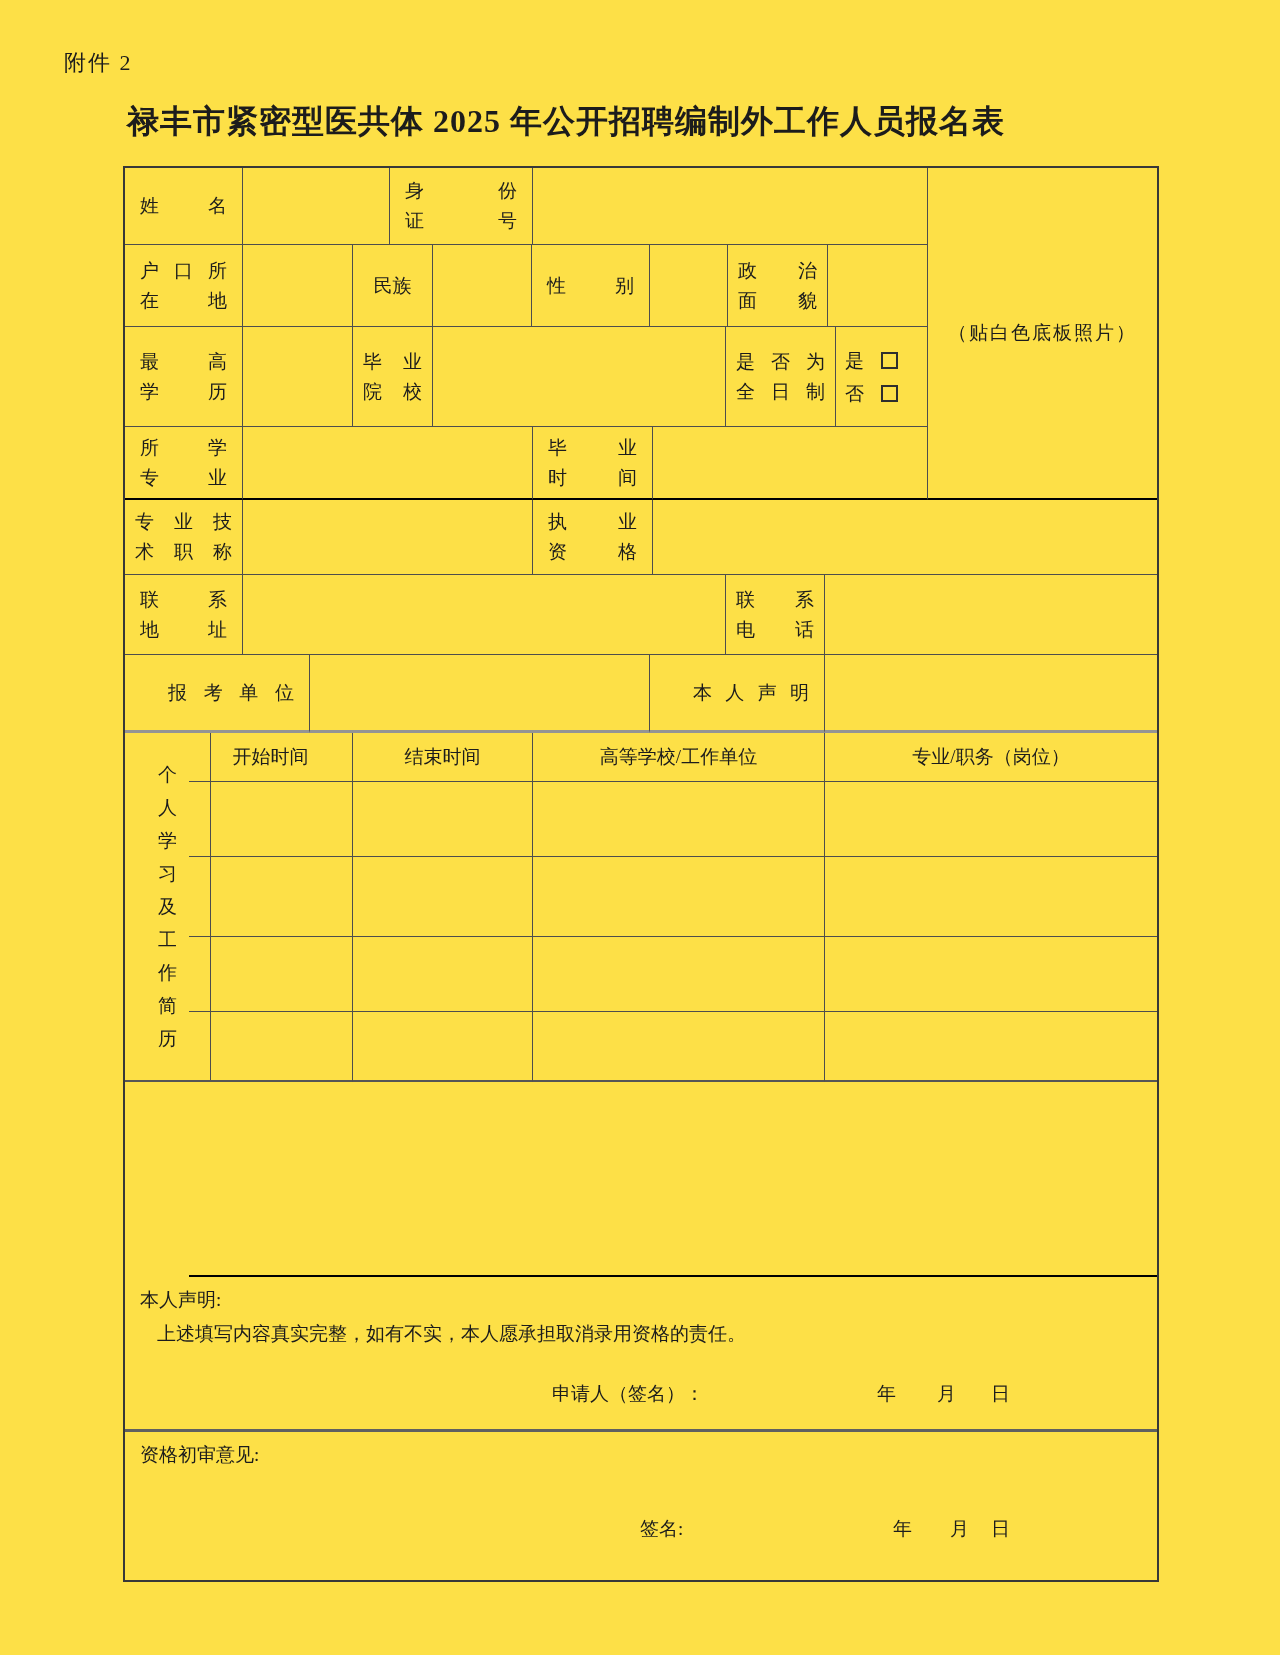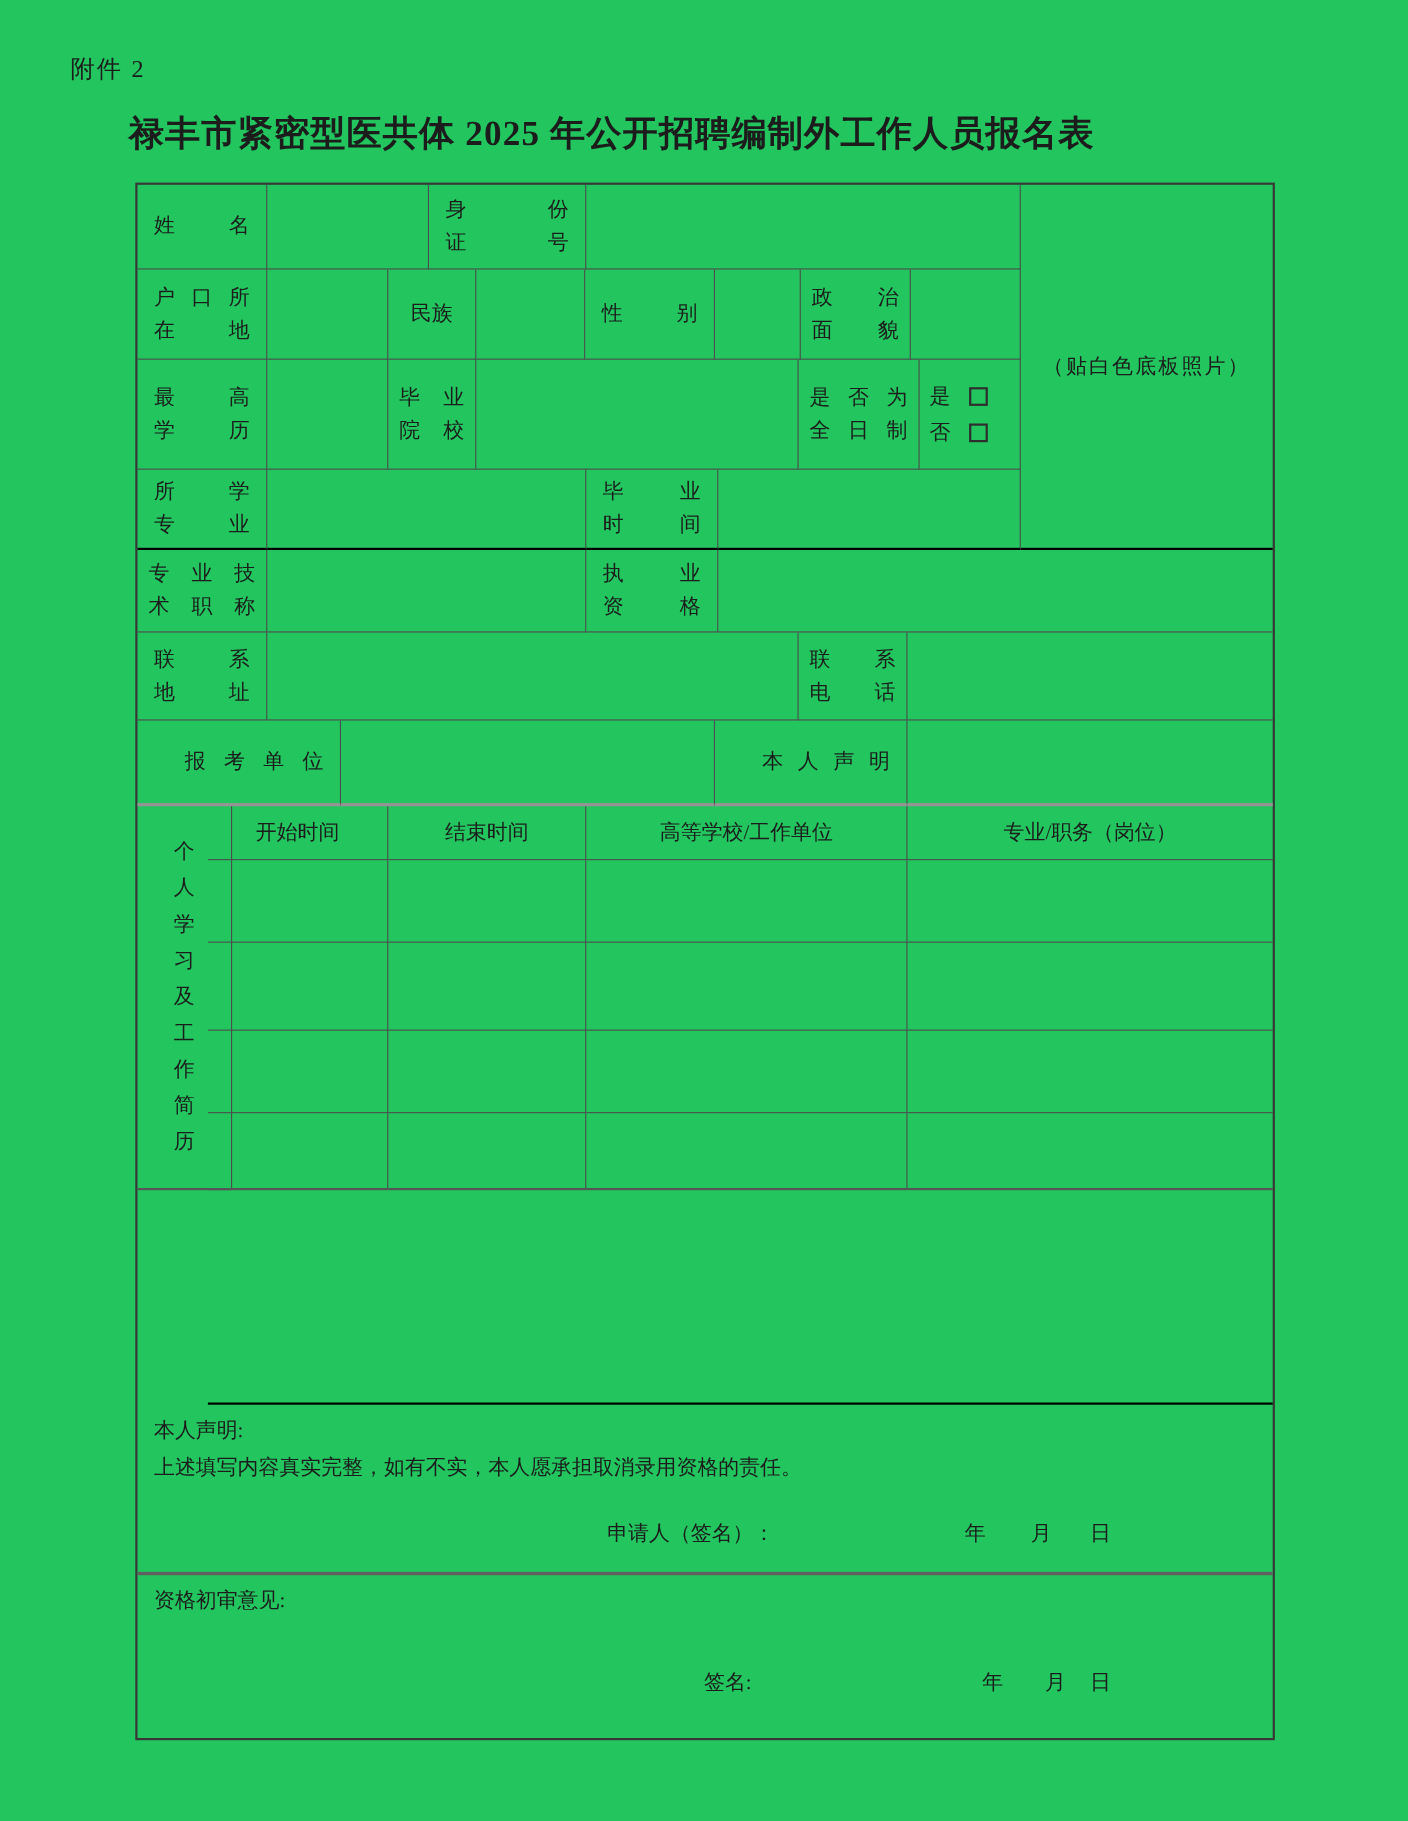--- a/index.html
+++ b/index.html
@@ -1,21 +1,21 @@
 <!DOCTYPE html>
 <html><head>
 <meta charset="utf-8">
 <style>
   html,body{margin:0;padding:0;background:#ffffff;}
   #doc{
-    position:relative;width:1280px;height:1655px;background:#22c55e;
+    position:relative;width:1280px;height:1655px;background:#fde047;
     font-family:"Liberation Serif","DejaVu Serif",serif;color:#1c1c1c;overflow:hidden;
   }
   .attach{position:absolute;left:64px;top:48px;font-size:22px;letter-spacing:2px;}
-  .title{position:absolute;left:8px;top:100px;width:1096px;text-align:center;
+  .title{position:absolute;left:18px;top:100px;width:1096px;text-align:center;
          font-size:32px;font-weight:bold;letter-spacing:1px;}
   
   #tbl{position:absolute;left:123px;top:166px;width:1036px;height:1416px;
        border:2px solid #383838;box-sizing:border-box;}
   .cell{position:absolute;box-sizing:border-box;
         border-right:1px solid #4d4d4d;border-bottom:1px solid #4d4d4d;
         display:flex;align-items:center;justify-content:center;}
   .er{border-right:none;}
   .eb{border-bottom:none;}
   .bb2{border-bottom:2px solid #000000;}
@@ -183,21 +183,21 @@
 
     <div class="cell bb2d" style="left:64px;top:844px;width:164px;height:70px"></div>
     <div class="cell bb2d" style="left:228px;top:844px;width:180px;height:70px"></div>
     <div class="cell bb2d" style="left:408px;top:844px;width:292px;height:70px"></div>
     <div class="cell er bb2d" style="left:700px;top:844px;width:332px;height:70px"></div>
 
     <div class="cell er bb2" style="left:64px;top:914px;width:968px;height:195px"></div>
 
     <div class="cell er bb3d freecell" style="left:0;top:1109px;width:1032px;height:155px;position:absolute">
       <span class="fc-line" style="left:15px;top:10px">本人声明:</span>
-      <span class="fc-line" style="left:15px;top:44px">上述填写内容真实完整，如有不实，本人愿承担取消录用资格的责任。</span>
+      <span class="fc-line" style="left:32px;top:44px">上述填写内容真实完整，如有不实，本人愿承担取消录用资格的责任。</span>
       <span class="fc-line" style="left:427px;top:104px">申请人（签名）：</span>
       <span class="fc-line" style="left:752px;top:104px">年</span>
       <span class="fc-line" style="left:812px;top:104px">月</span>
       <span class="fc-line" style="left:866px;top:104px">日</span>
     </div>
 
     <div class="cell er eb freecell" style="left:0;top:1264px;width:1032px;height:148px;position:absolute">
       <span class="fc-line" style="left:15px;top:10px">资格初审意见:</span>
       <span class="fc-line" style="left:515px;top:84px">签名:</span>
       <span class="fc-line" style="left:768px;top:84px">年</span>

